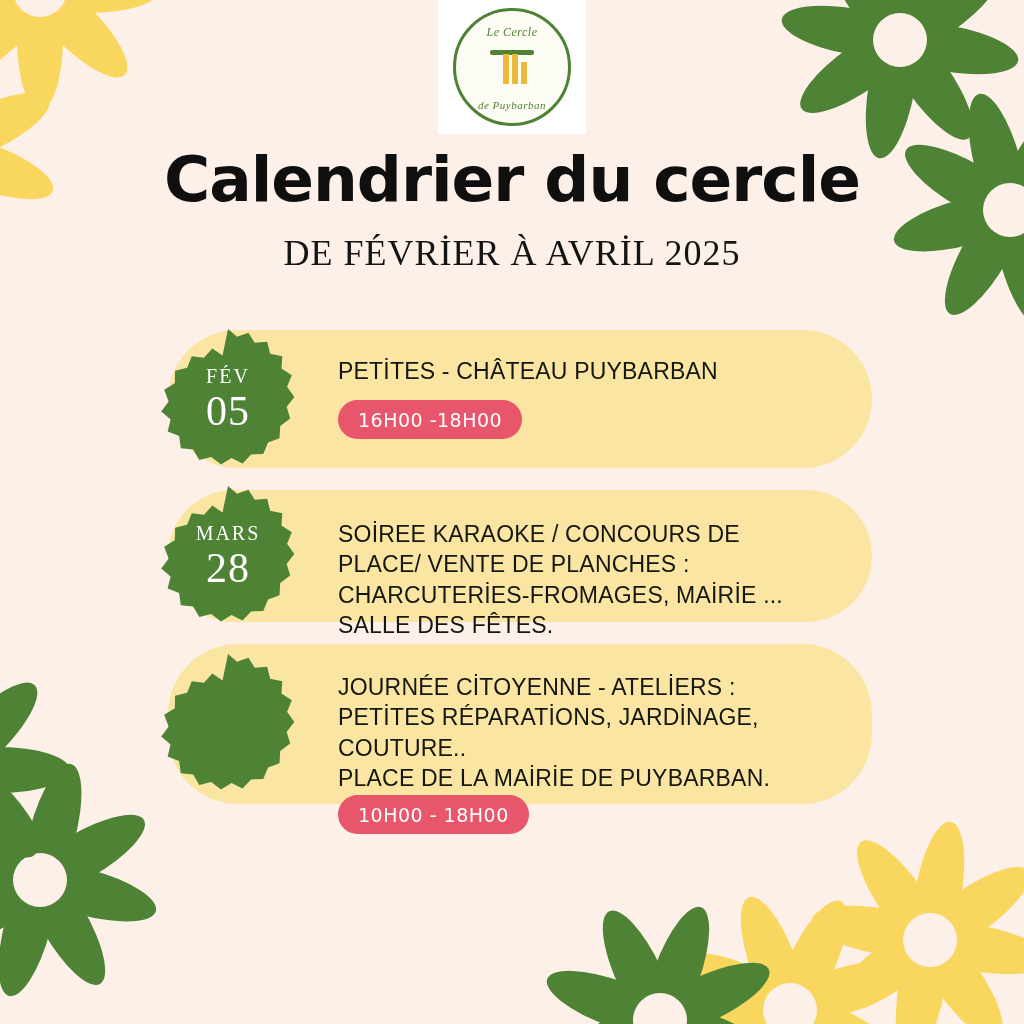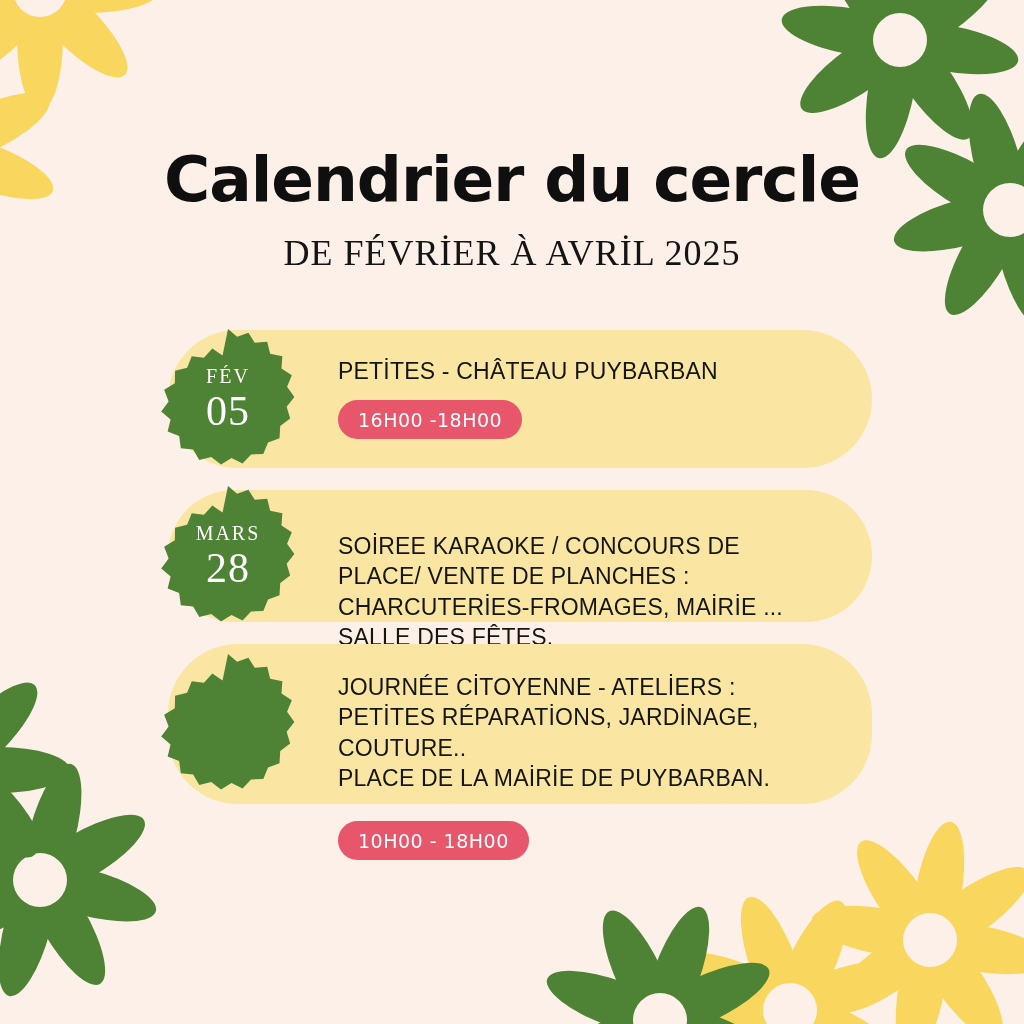--- a/index.html
+++ b/index.html
@@ -165,21 +165,21 @@
   .card {
     position: relative;
     background: #fae6a2;
     border-radius: 70px;
     margin-bottom: 22px;
     padding: 26px 34px 26px 170px;
     min-height: 90px;
     box-sizing: border-box;
   }
   .card-1 { height: 138px; }
-  .card-2 { height: 132px; padding-top: 41px; }
+  .card-2 { height: 132px; padding-top: 29px; }
   .card-3 { height: 160px; padding-top: 28px; }
 
   .badge {
     position: absolute;
     left: -10px;
     top: 50%;
     transform: translateY(-50%);
     width: 140px;
     height: 140px;
     display: flex;
@@ -235,21 +235,21 @@
     color: #ffffff;
     font-family: "DejaVu Sans", sans-serif;
     font-weight: normal;
     font-size: 19px;
     letter-spacing: 0.5px;
     border-radius: 22px;
     padding: 9px 20px 8px 20px;
   }
   .card-1 .time-pill { margin-top: 14px; }
   .card-2 .time-pill { margin-top: 14px; }
-  .card-3 .time-pill { margin-top: 28px; }
+  .card-3 .time-pill { margin-top: 2px; }
 </style>
 </head>
 <body>
 
 <div class="poster">
 
   <div class="flower" id="flower-tl-yellow">
 
     <div class="petal" style="background:#f9d65d; transform: translate(-50%,-100%) rotate(45deg);"></div>
     <div class="petal" style="background:#f9d65d; transform: translate(-50%,-100%) rotate(90deg);"></div>
@@ -342,20 +342,33 @@
     <div class="petal" style="background:#4e8234; transform: translate(-50%,-100%) rotate(65deg);"></div>
     <div class="petal" style="background:#4e8234; transform: translate(-50%,-100%) rotate(110deg);"></div>
     <div class="petal" style="background:#4e8234; transform: translate(-50%,-100%) rotate(155deg);"></div>
     <div class="petal" style="background:#4e8234; transform: translate(-50%,-100%) rotate(200deg);"></div>
     <div class="petal" style="background:#4e8234; transform: translate(-50%,-100%) rotate(245deg);"></div>
     <div class="petal" style="background:#4e8234; transform: translate(-50%,-100%) rotate(290deg);"></div>
     <div class="petal" style="background:#4e8234; transform: translate(-50%,-100%) rotate(335deg);"></div>
     <div class="flower-core" style="background:#fdf0e9;"></div>
   </div>
 
+  <div class="logo-box">
+    <div class="logo-circle">
+      <div class="logo-text-top">Le Cercle</div>
+      <div class="logo-mark">
+        <div class="roof"></div>
+        <div class="bar"></div>
+        <div class="bar"></div>
+        <div class="bar"></div>
+        <div class="bar"></div>
+      </div>
+      <div class="logo-text-bottom">de Puybarban</div>
+    </div>
+  </div>
 
   <div class="title">Calendrier du cercle</div>
   <div class="subtitle">DE FÉVRİER À AVRİL 2025</div>
 
   <div class="cards">
 
     <div class="card card-1">
       <div class="badge">
         <div class="badge-star"></div>
         <div class="badge-inner">

